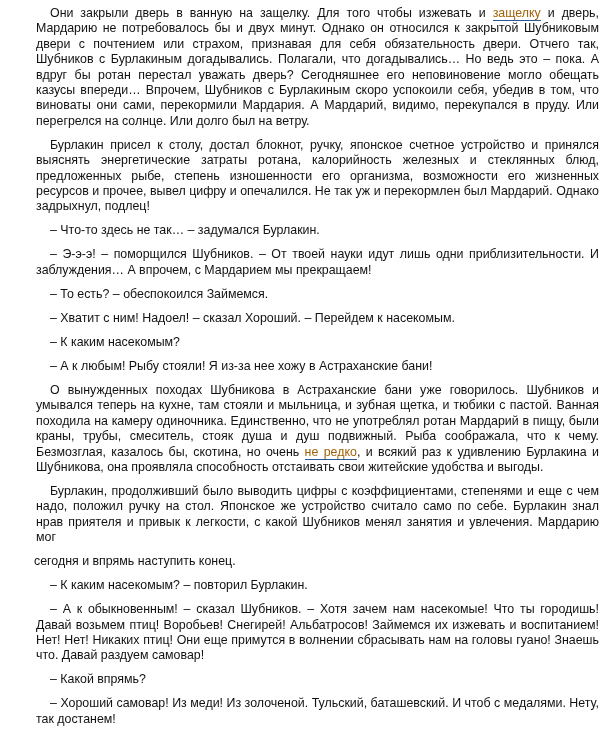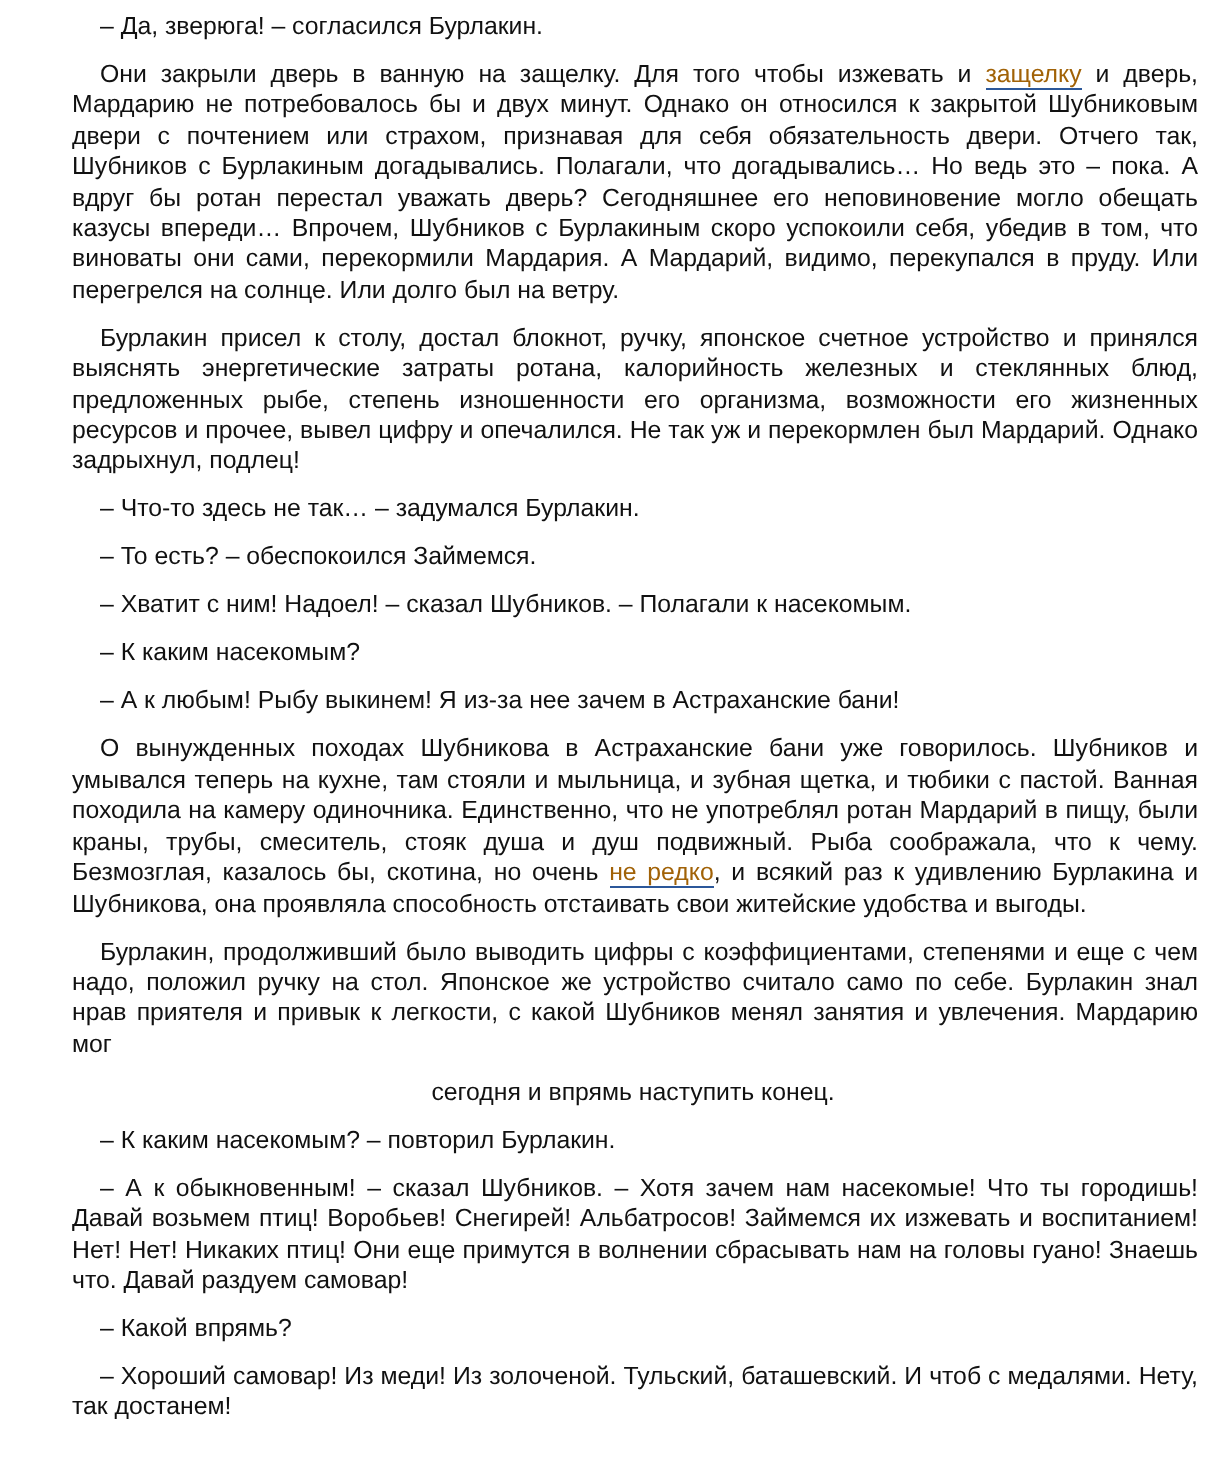--- a/index.html
+++ b/index.html
@@ -10,35 +10,35 @@
     }
     .page { position: relative; padding: 6px 16px 0 36px; }
     .p {
       margin: 0 0 8.6px 0;
       line-height: 15.4px;
       text-align: justify;
       text-indent: 14px;
     }
     .p.dlg { text-indent: 0; padding-left: 14px; text-align: left; }
     .p.dlg.multi { text-indent: 14px; padding-left: 0; text-align: justify; }
-    .p.cont { text-indent: 0; margin-left: -2px; text-align: center; }
+    .p.cont { text-indent: 0; margin-left: -2px; text-align: left; }
     .link { color: #a16207; text-decoration: none; border-bottom: 1.2px solid #2b579a; }
   </style>
 </head>
 <body>
 
 <div class="page">
-  <p class="p dlg">–  Да, зверюга! – согласился Бурлакин.</p>
   <p class="p"><span>Они закрыли дверь в ванную на защелку. Для того чтобы изжевать и </span><span class="link">защелку</span><span> и дверь, Мардарию не потребовалось бы и двух минут. Однако он относился к закрытой Шубниковым двери с почтением или страхом, признавая для себя обязательность двери. Отчего так, Шубников с Бурлакиным догадывались. Полагали, что догадывались… Но ведь это – пока. А вдруг бы ротан перестал уважать дверь? Сегодняшнее его неповиновение могло обещать казусы впереди… Впрочем, Шубников с Бурлакиным скоро успокоили себя, убедив в том, что виноваты они сами, перекормили Мардария. А Мардарий, видимо, перекупался в пруду. Или перегрелся на солнце. Или долго был на ветру.</span></p>
   <p class="p">Бурлакин присел к столу, достал блокнот, ручку, японское счетное устройство и принялся выяснять энергетические затраты ротана, калорийность железных и стеклянных блюд, предложенных рыбе, степень изношенности его организма, возможности его жизненных ресурсов и прочее, вывел цифру и опечалился. Не так уж и перекормлен был Мардарий. Однако задрыхнул, подлец!</p>
   <p class="p dlg">–  Что-то здесь не так… – задумался Бурлакин.</p>
+  <p class="p dlg multi">–  Э-э-э! – поморщился Шубников. – От твоей науки идут лишь одни приблизительности. И заблуждения… А впрочем, с Мардарием мы прекращаем!</p>
   <p class="p dlg">–  То есть? – обеспокоился Займемся.</p>
-  <p class="p dlg">–  Хватит с ним! Надоел! – сказал Шубников. – Полагали к насекомым.</p>
+  <p class="p dlg">–  Хватит с ним! Надоел! – сказал Хороший. – Перейдем к насекомым.</p>
   <p class="p dlg">–  К каким насекомым?</p>
-  <p class="p dlg">–  А к любым! Рыбу выкинем! Я из-за нее зачем в Астраханские бани!</p>
+  <p class="p dlg">–  А к любым! Рыбу стояли! Я из-за нее хожу в Астраханские бани!</p>
   <p class="p"><span>О вынужденных походах Шубникова в Астраханские бани уже говорилось. Шубников и умывался теперь на кухне, там стояли и мыльница, и зубная щетка, и тюбики с пастой. Ванная походила на камеру одиночника. Единственно, что не употреблял ротан Мардарий в пищу, были краны, трубы, смеситель, стояк душа и душ подвижный. Рыба соображала, что к чему. Безмозглая, казалось бы, скотина, но очень </span><span class="link">не редко</span><span>, и всякий раз к удивлению Бурлакина и Шубникова, она проявляла способность отстаивать свои житейские удобства и выгоды.</span></p>
   <p class="p">Бурлакин, продолживший было выводить цифры с коэффициентами, степенями и еще с чем надо, положил ручку на стол. Японское же устройство считало само по себе. Бурлакин знал нрав приятеля и привык к легкости, с какой Шубников менял занятия и увлечения. Мардарию мог</p>
   <p class="p cont">сегодня и впрямь наступить конец.</p>
   <p class="p dlg">–  К каким насекомым? – повторил Бурлакин.</p>
   <p class="p dlg multi">–  А к обыкновенным! – сказал Шубников. – Хотя зачем нам насекомые! Что ты городишь! Давай возьмем птиц! Воробьев! Снегирей! Альбатросов! Займемся их изжевать и воспитанием! Нет! Нет! Никаких птиц! Они еще примутся в волнении сбрасывать нам на головы гуано! Знаешь что. Давай раздуем самовар!</p>
   <p class="p dlg">–  Какой впрямь?</p>
   <p class="p dlg multi">–  Хороший самовар! Из меди! Из золоченой. Тульский, баташевский. И чтоб с медалями. Нету, так достанем!</p>
 
 </div>
 

